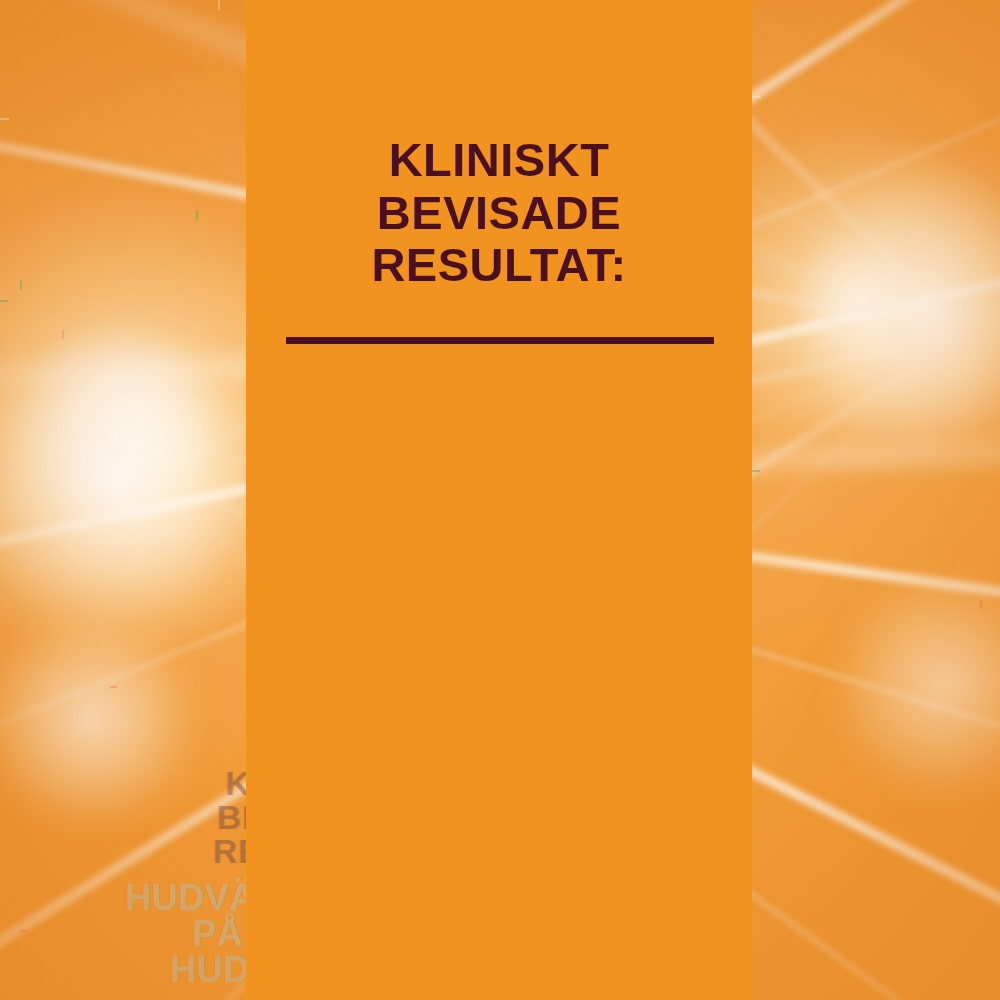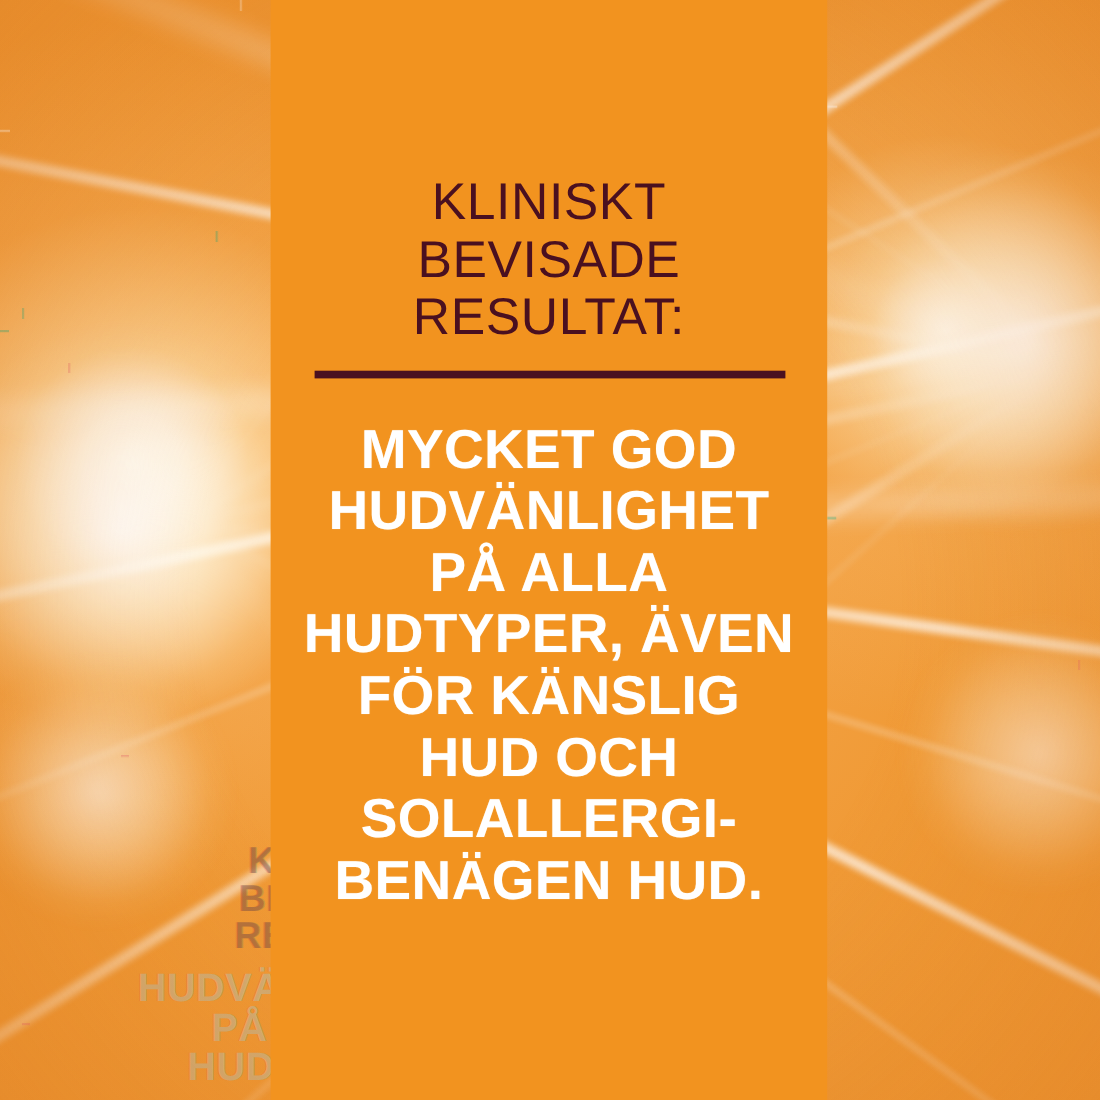--- a/index.html
+++ b/index.html
@@ -142,25 +142,25 @@
     left: 246px;
     top: 0;
     width: 506px;
     height: 1000px;
     background: #f2931f;
   }
 
   .headline {
     position: absolute;
     left: 40px;
-    top: 157px;
+    top: 134px;
     width: 426px;
     text-align: center;
     font-size: 47px;
-    font-weight: 400;
+    font-weight: 700;
     line-height: 1.12;
     letter-spacing: 0.5px;
     color: #4a1020;
     text-transform: uppercase;
     white-space: pre-line;
   }
 
   .rule {
     position: absolute;
     left: 40px;
@@ -252,23 +252,15 @@
   <div class="vscan white" style="left:492px; top:0;    height:120px;"></div>
   <div class="vscan pink" style="left:980px; top:600px; height:300px;"></div>
 
   <div class="vignette"></div>
 
   <div class="panel">
     <div class="headline">KLINISKT
 BEVISADE
 RESULTAT:</div>
     <div class="rule"></div>
-    <div class="subhead">MYCKET GOD
-HUDVÄNLIGHET
-PÅ ALLA
-HUDTYPER, ÄVEN
-FÖR KÄNSLIG
-HUD OCH
-SOLALLERGI-
-BENÄGEN HUD.</div>
   </div>
 
 </div>
 
 </body></html>

